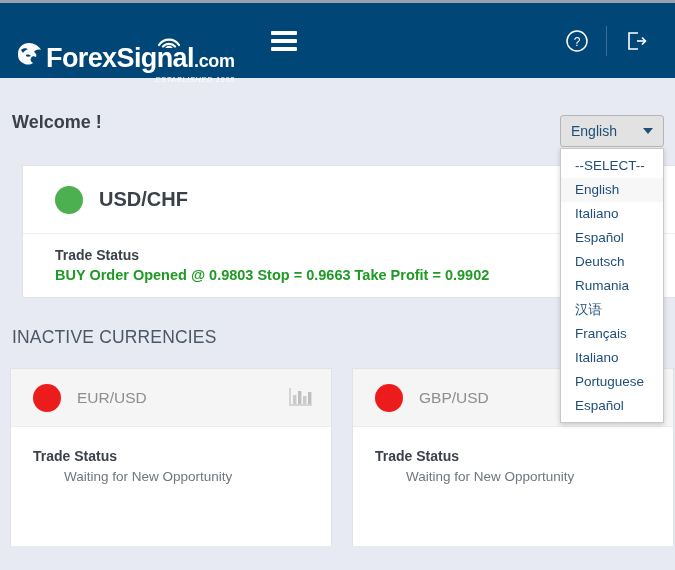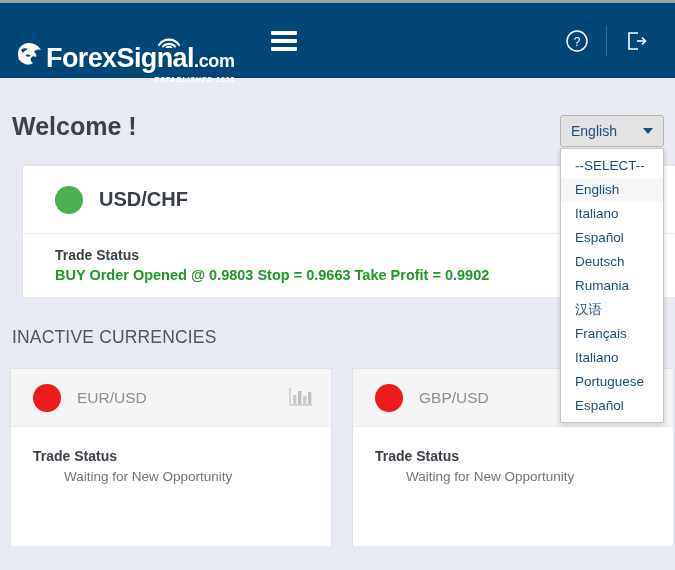--- a/index.html
+++ b/index.html
@@ -66,21 +66,21 @@
     font-size: 18px;
     font-weight: bold;
     color: #ffffff;
     letter-spacing: -0.3px;
   }
   .logo-est {
     position: absolute;
     right: 0;
     bottom: -11px;
     font-size: 7.5px;
-    font-weight: bold;
+    font-weight: normal;
     font-style: italic;
     color: #ffffff;
     letter-spacing: 0.6px;
     white-space: nowrap;
   }
   .wifi-arc {
     position: absolute;
     left: 110px;
     top: -11px;
     width: 26px;
@@ -120,21 +120,21 @@
     height: 30px;
     background: #3d6d94;
     margin: 0 12px;
   }
 
   
   .welcome {
     position: absolute;
     top: 112px;
     left: 12px;
-    font-size: 25px;
+    font-size: 18px;
     font-weight: bold;
     color: #3b4149;
   }
 
   
   .lang-btn {
     position: absolute;
     top: 115px;
     left: 560px;
     width: 104px;

